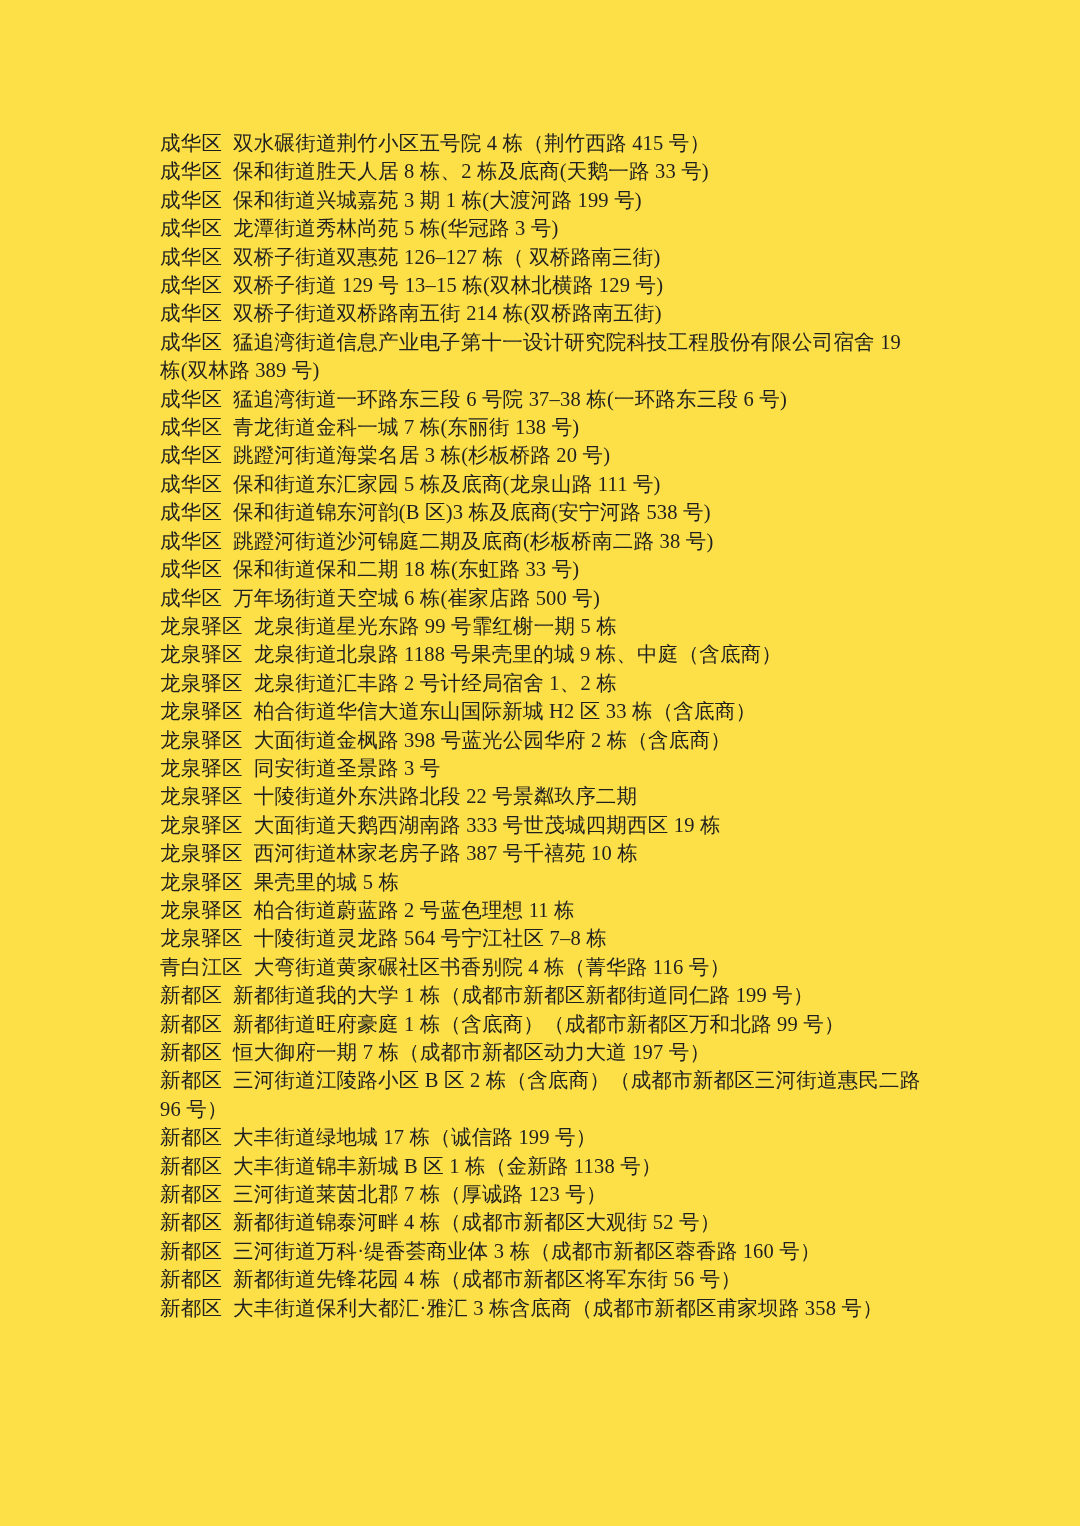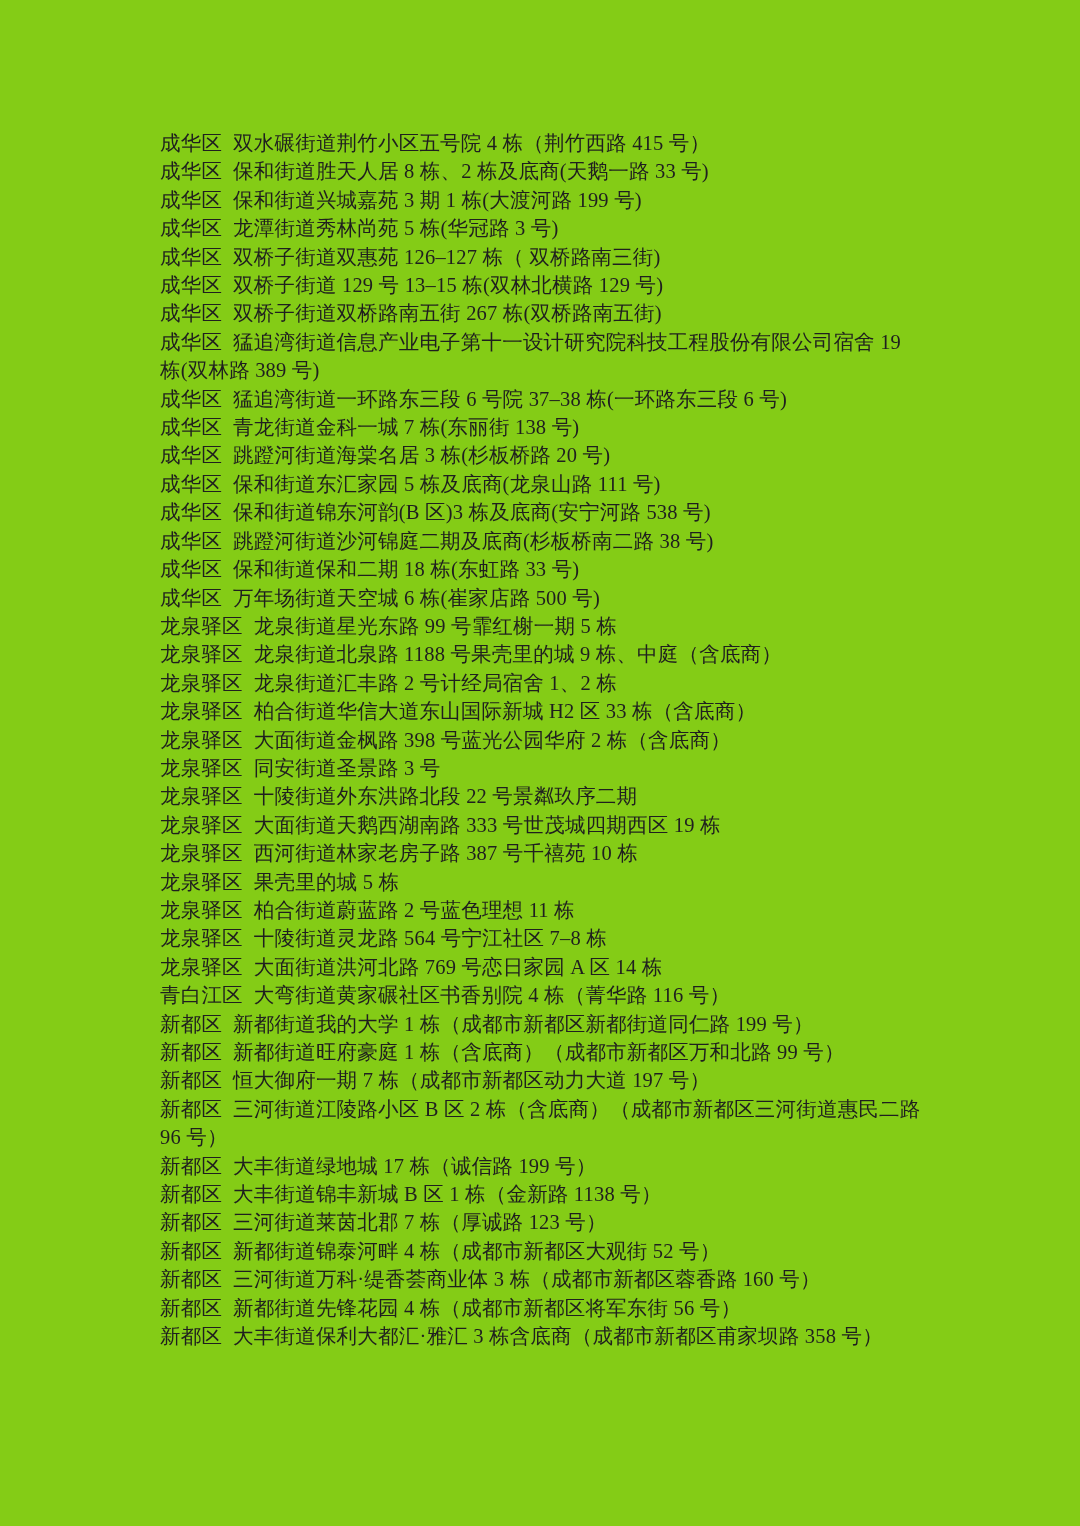--- a/index.html
+++ b/index.html
@@ -4,21 +4,21 @@
 <style>
   html, body {
     margin: 0;
     padding: 0;
     background: #ffffff;
   }
   .page {
     position: relative;
     width: 1080px;
     height: 1526px;
-    background: #84cc16;
+    background: #fde047;
     overflow: hidden;
     font-family: "Liberation Serif", "DejaVu Serif", serif;
   }
   .content {
     position: absolute;
     left: 160px;
     top: 129px;
     width: 762px;
   }
   .entry {
@@ -40,21 +40,21 @@
 <body>
 
 <div class="page">
   <div class="content">
       <p class="entry"><span class="district">成华区</span><span class="detail">双水碾街道荆竹小区五号院 4 栋（荆竹西路 415 号）</span></p>
       <p class="entry"><span class="district">成华区</span><span class="detail">保和街道胜天人居 8 栋、2 栋及底商(天鹅一路 33 号)</span></p>
       <p class="entry"><span class="district">成华区</span><span class="detail">保和街道兴城嘉苑 3 期 1 栋(大渡河路 199 号)</span></p>
       <p class="entry"><span class="district">成华区</span><span class="detail">龙潭街道秀林尚苑 5 栋(华冠路 3 号)</span></p>
       <p class="entry"><span class="district">成华区</span><span class="detail">双桥子街道双惠苑 126–127 栋（ 双桥路南三街)</span></p>
       <p class="entry"><span class="district">成华区</span><span class="detail">双桥子街道 129 号 13–15 栋(双林北横路 129 号)</span></p>
-      <p class="entry"><span class="district">成华区</span><span class="detail">双桥子街道双桥路南五街 267 栋(双桥路南五街)</span></p>
+      <p class="entry"><span class="district">成华区</span><span class="detail">双桥子街道双桥路南五街 214 栋(双桥路南五街)</span></p>
       <p class="entry"><span class="district">成华区</span><span class="detail">猛追湾街道信息产业电子第十一设计研究院科技工程股份有限公司宿舍 19 栋(双林路 389 号)</span></p>
       <p class="entry"><span class="district">成华区</span><span class="detail">猛追湾街道一环路东三段 6 号院 37–38 栋(一环路东三段 6 号)</span></p>
       <p class="entry"><span class="district">成华区</span><span class="detail">青龙街道金科一城 7 栋(东丽街 138 号)</span></p>
       <p class="entry"><span class="district">成华区</span><span class="detail">跳蹬河街道海棠名居 3 栋(杉板桥路 20 号)</span></p>
       <p class="entry"><span class="district">成华区</span><span class="detail">保和街道东汇家园 5 栋及底商(龙泉山路 111 号)</span></p>
       <p class="entry"><span class="district">成华区</span><span class="detail">保和街道锦东河韵(B 区)3 栋及底商(安宁河路 538 号)</span></p>
       <p class="entry"><span class="district">成华区</span><span class="detail">跳蹬河街道沙河锦庭二期及底商(杉板桥南二路 38 号)</span></p>
       <p class="entry"><span class="district">成华区</span><span class="detail">保和街道保和二期 18 栋(东虹路 33 号)</span></p>
       <p class="entry"><span class="district">成华区</span><span class="detail">万年场街道天空城 6 栋(崔家店路 500 号)</span></p>
       <p class="entry"><span class="district">龙泉驿区</span><span class="detail">龙泉街道星光东路 99 号霏红榭一期 5 栋</span></p>
@@ -62,21 +62,20 @@
       <p class="entry"><span class="district">龙泉驿区</span><span class="detail">龙泉街道汇丰路 2 号计经局宿舍 1、2 栋</span></p>
       <p class="entry"><span class="district">龙泉驿区</span><span class="detail">柏合街道华信大道东山国际新城 H2 区 33 栋（含底商）</span></p>
       <p class="entry"><span class="district">龙泉驿区</span><span class="detail">大面街道金枫路 398 号蓝光公园华府 2 栋（含底商）</span></p>
       <p class="entry"><span class="district">龙泉驿区</span><span class="detail">同安街道圣景路 3 号</span></p>
       <p class="entry"><span class="district">龙泉驿区</span><span class="detail">十陵街道外东洪路北段 22 号景粼玖序二期</span></p>
       <p class="entry"><span class="district">龙泉驿区</span><span class="detail">大面街道天鹅西湖南路 333 号世茂城四期西区 19 栋</span></p>
       <p class="entry"><span class="district">龙泉驿区</span><span class="detail">西河街道林家老房子路 387 号千禧苑 10 栋</span></p>
       <p class="entry"><span class="district">龙泉驿区</span><span class="detail">果壳里的城 5 栋</span></p>
       <p class="entry"><span class="district">龙泉驿区</span><span class="detail">柏合街道蔚蓝路 2 号蓝色理想 11 栋</span></p>
       <p class="entry"><span class="district">龙泉驿区</span><span class="detail">十陵街道灵龙路 564 号宁江社区 7–8 栋</span></p>
-      <p class="entry"><span class="district">龙泉驿区</span><span class="detail">大面街道洪河北路 769 号恋日家园 A 区 14 栋</span></p>
       <p class="entry"><span class="district">青白江区</span><span class="detail">大弯街道黄家碾社区书香别院 4 栋（菁华路 116 号）</span></p>
       <p class="entry"><span class="district">新都区</span><span class="detail">新都街道我的大学 1 栋（成都市新都区新都街道同仁路 199 号）</span></p>
       <p class="entry"><span class="district">新都区</span><span class="detail">新都街道旺府豪庭 1 栋（含底商）（成都市新都区万和北路 99 号）</span></p>
       <p class="entry"><span class="district">新都区</span><span class="detail">恒大御府一期 7 栋（成都市新都区动力大道 197 号）</span></p>
       <p class="entry"><span class="district">新都区</span><span class="detail">三河街道江陵路小区 B 区 2 栋（含底商）（成都市新都区三河街道惠民二路 96 号）</span></p>
       <p class="entry"><span class="district">新都区</span><span class="detail">大丰街道绿地城 17 栋（诚信路 199 号）</span></p>
       <p class="entry"><span class="district">新都区</span><span class="detail">大丰街道锦丰新城 B 区 1 栋（金新路 1138 号）</span></p>
       <p class="entry"><span class="district">新都区</span><span class="detail">三河街道莱茵北郡 7 栋（厚诚路 123 号）</span></p>
       <p class="entry"><span class="district">新都区</span><span class="detail">新都街道锦泰河畔 4 栋（成都市新都区大观街 52 号）</span></p>
       <p class="entry"><span class="district">新都区</span><span class="detail">三河街道万科·缇香荟商业体 3 栋（成都市新都区蓉香路 160 号）</span></p>

